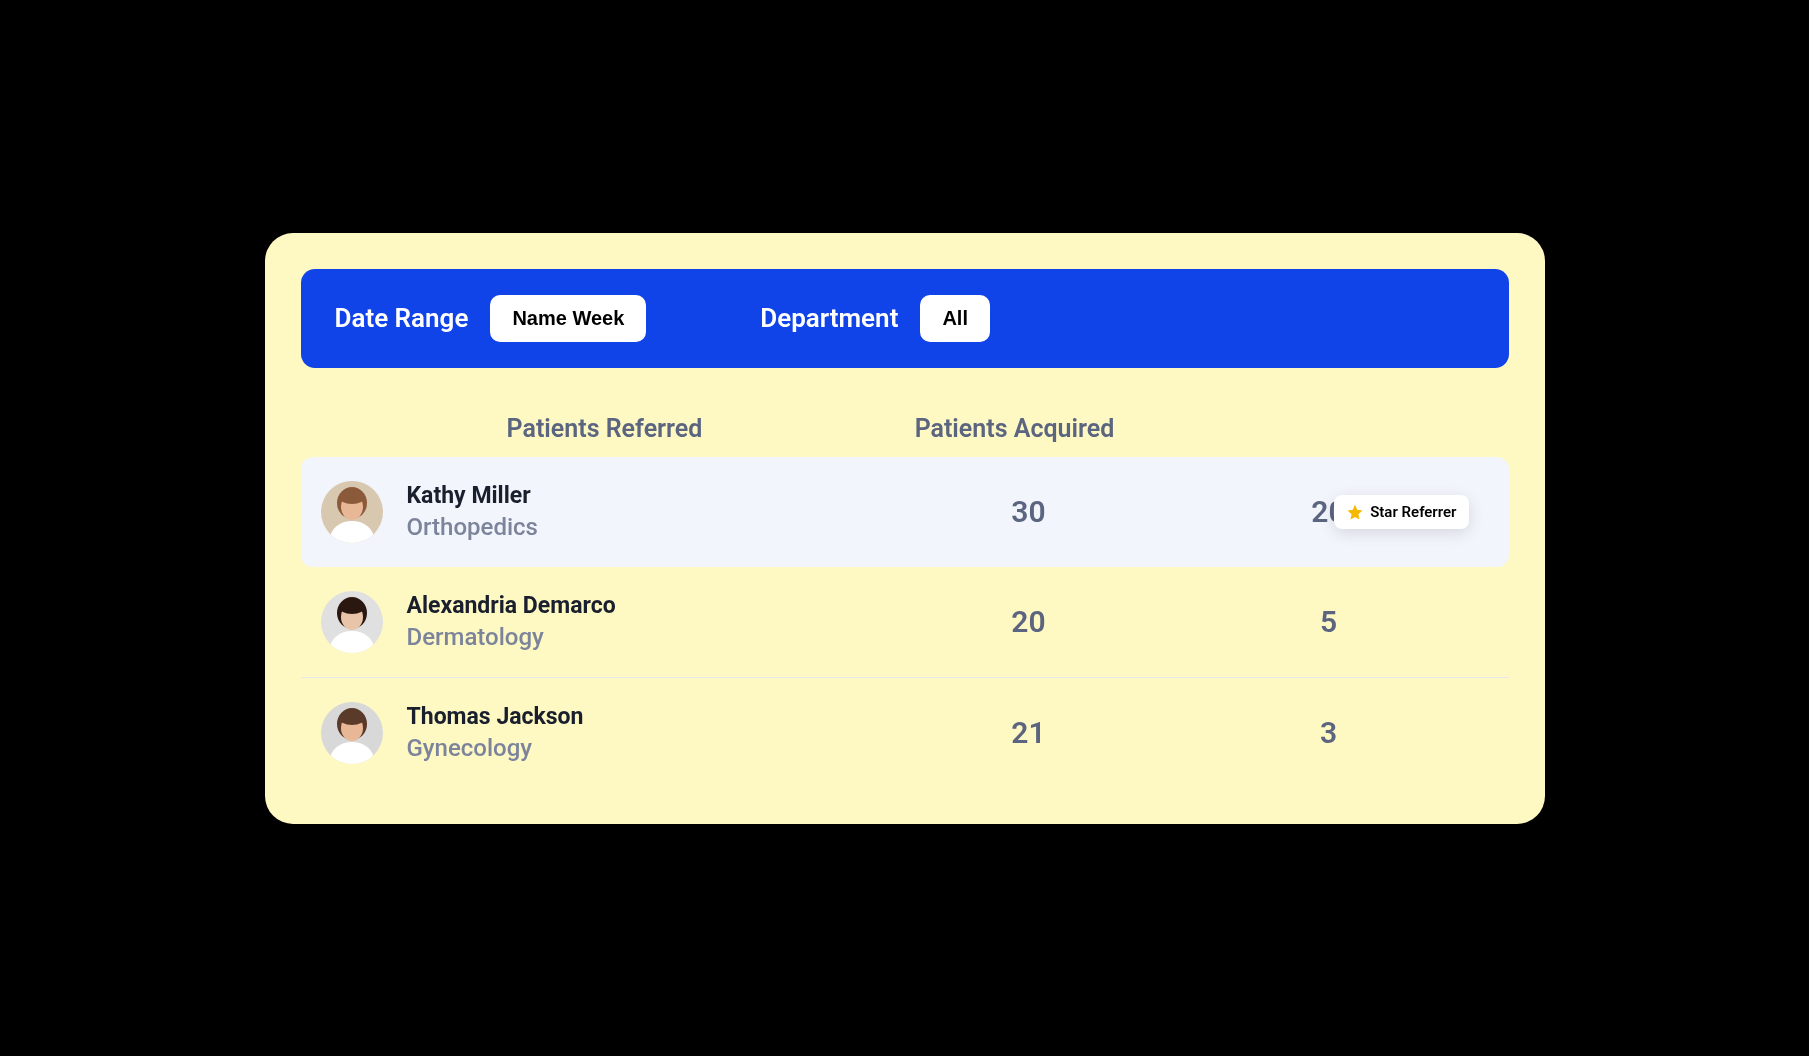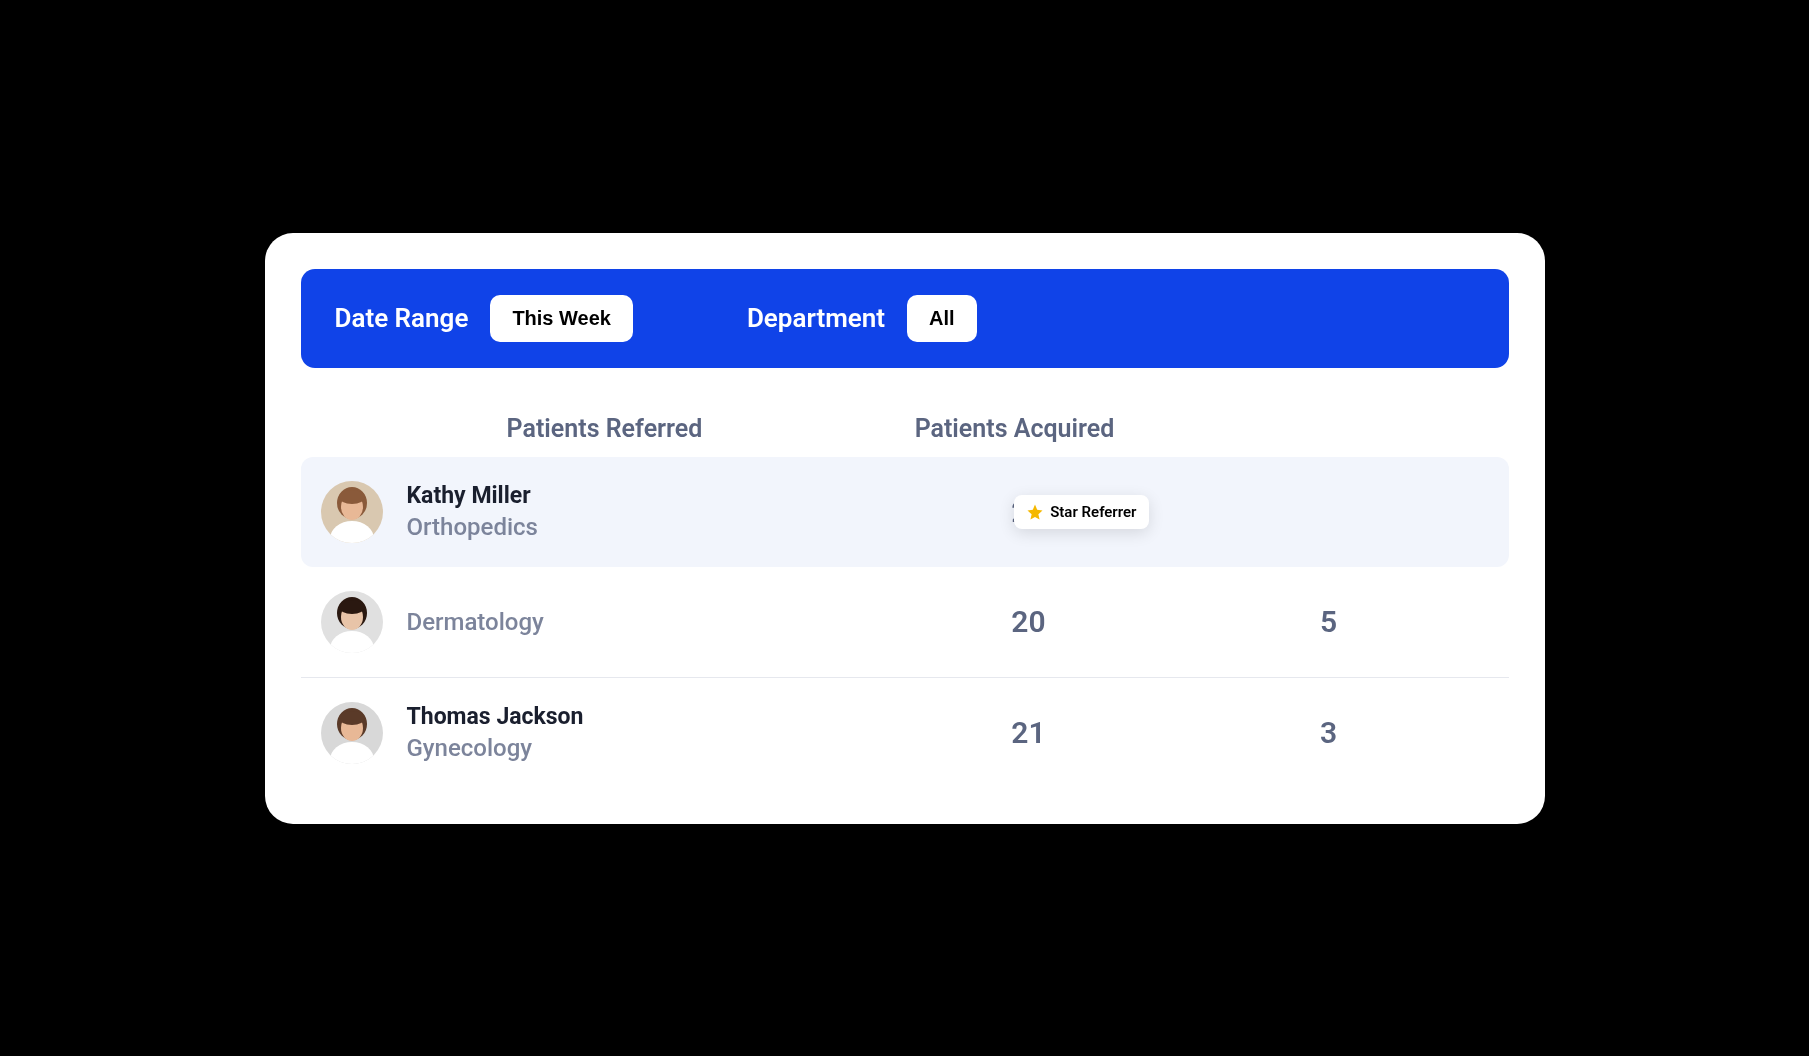--- a/index.html
+++ b/index.html
@@ -12,21 +12,21 @@
       font-family: -apple-system, BlinkMacSystemFont, 'Segoe UI', Roboto, Helvetica, Arial, sans-serif;
       background: #000;
       display: flex;
       align-items: center;
       justify-content: center;
       min-height: 100vh;
       padding: 60px;
     }
     
     .card {
-      background: #ffffff;
+      background: #fef9c3;
       border-radius: 28px;
       width: 1280px;
       padding: 36px;
       box-shadow: 0 20px 50px rgba(0,0,0,0.3);
     }
     
     .filter-bar {
       background: #1043e8;
       border-radius: 14px;
       padding: 26px 34px;
@@ -172,21 +172,21 @@
       fill: #f5b800;
     }
   </style>
 </head>
 <body>
 
 <div class="card">
 
   <div class="filter-bar">
     <span class="filter-label">Date Range</span>
-    <button class="filter-pill">This Week</button>
+    <button class="filter-pill">Name Week</button>
     <div class="filter-gap"></div>
     <span class="filter-label">Department</span>
     <button class="filter-pill">All</button>
   </div>
 
   <div class="table">
     <div class="table-header">
       <div class="th center">Patients Referred</div>
       <div class="th center">Patients Acquired</div>
     </div>
@@ -208,20 +208,21 @@
       <ellipse cx="31" cy="26" rx="11" ry="13" fill="#e8b896"></ellipse>
       <ellipse cx="31" cy="16" rx="13" ry="7" fill="#8a5a3a"></ellipse>
     </g>
   </svg>
             </div>
       <div class="doctor-info">
         <div class="doctor-name">Kathy Miller</div>
         <div class="doctor-dept">Orthopedics</div>
       </div>
     </div>
+    <div class="metric">30</div>
     <div class="acquired-cell">
       <div class="metric">20</div>
 
     <div class="badge">
       <svg class="star-icon" viewBox="0 0 24 24">
                 <path d="M12 2l2.9 6.9L22 9.9l-5.5 5 1.6 7.1L12 18.5 5.9 22l1.6-7.1L2 9.9l7.1-1z"></path>
               </svg>
       <span>Star Referrer</span>
     </div>
     </div>
@@ -238,20 +239,21 @@
     <g clip-path="url(#ce0e0e0)">
       <rect width="62" height="62" fill="#e0e0e0"></rect>
       <ellipse cx="31" cy="58" rx="22" ry="18" fill="#fff"></ellipse>
       <ellipse cx="31" cy="22" rx="15" ry="16" fill="#2a1810"></ellipse>
       <ellipse cx="31" cy="26" rx="11" ry="13" fill="#e8c4a8"></ellipse>
       <ellipse cx="31" cy="16" rx="13" ry="7" fill="#2a1810"></ellipse>
     </g>
   </svg>
             </div>
       <div class="doctor-info">
+        <div class="doctor-name">Alexandria Demarco</div>
         <div class="doctor-dept">Dermatology</div>
       </div>
     </div>
     <div class="metric">20</div>
     <div class="acquired-cell">
       <div class="metric">5</div>
 
     </div>
   </div>
         <div class="table-row">

